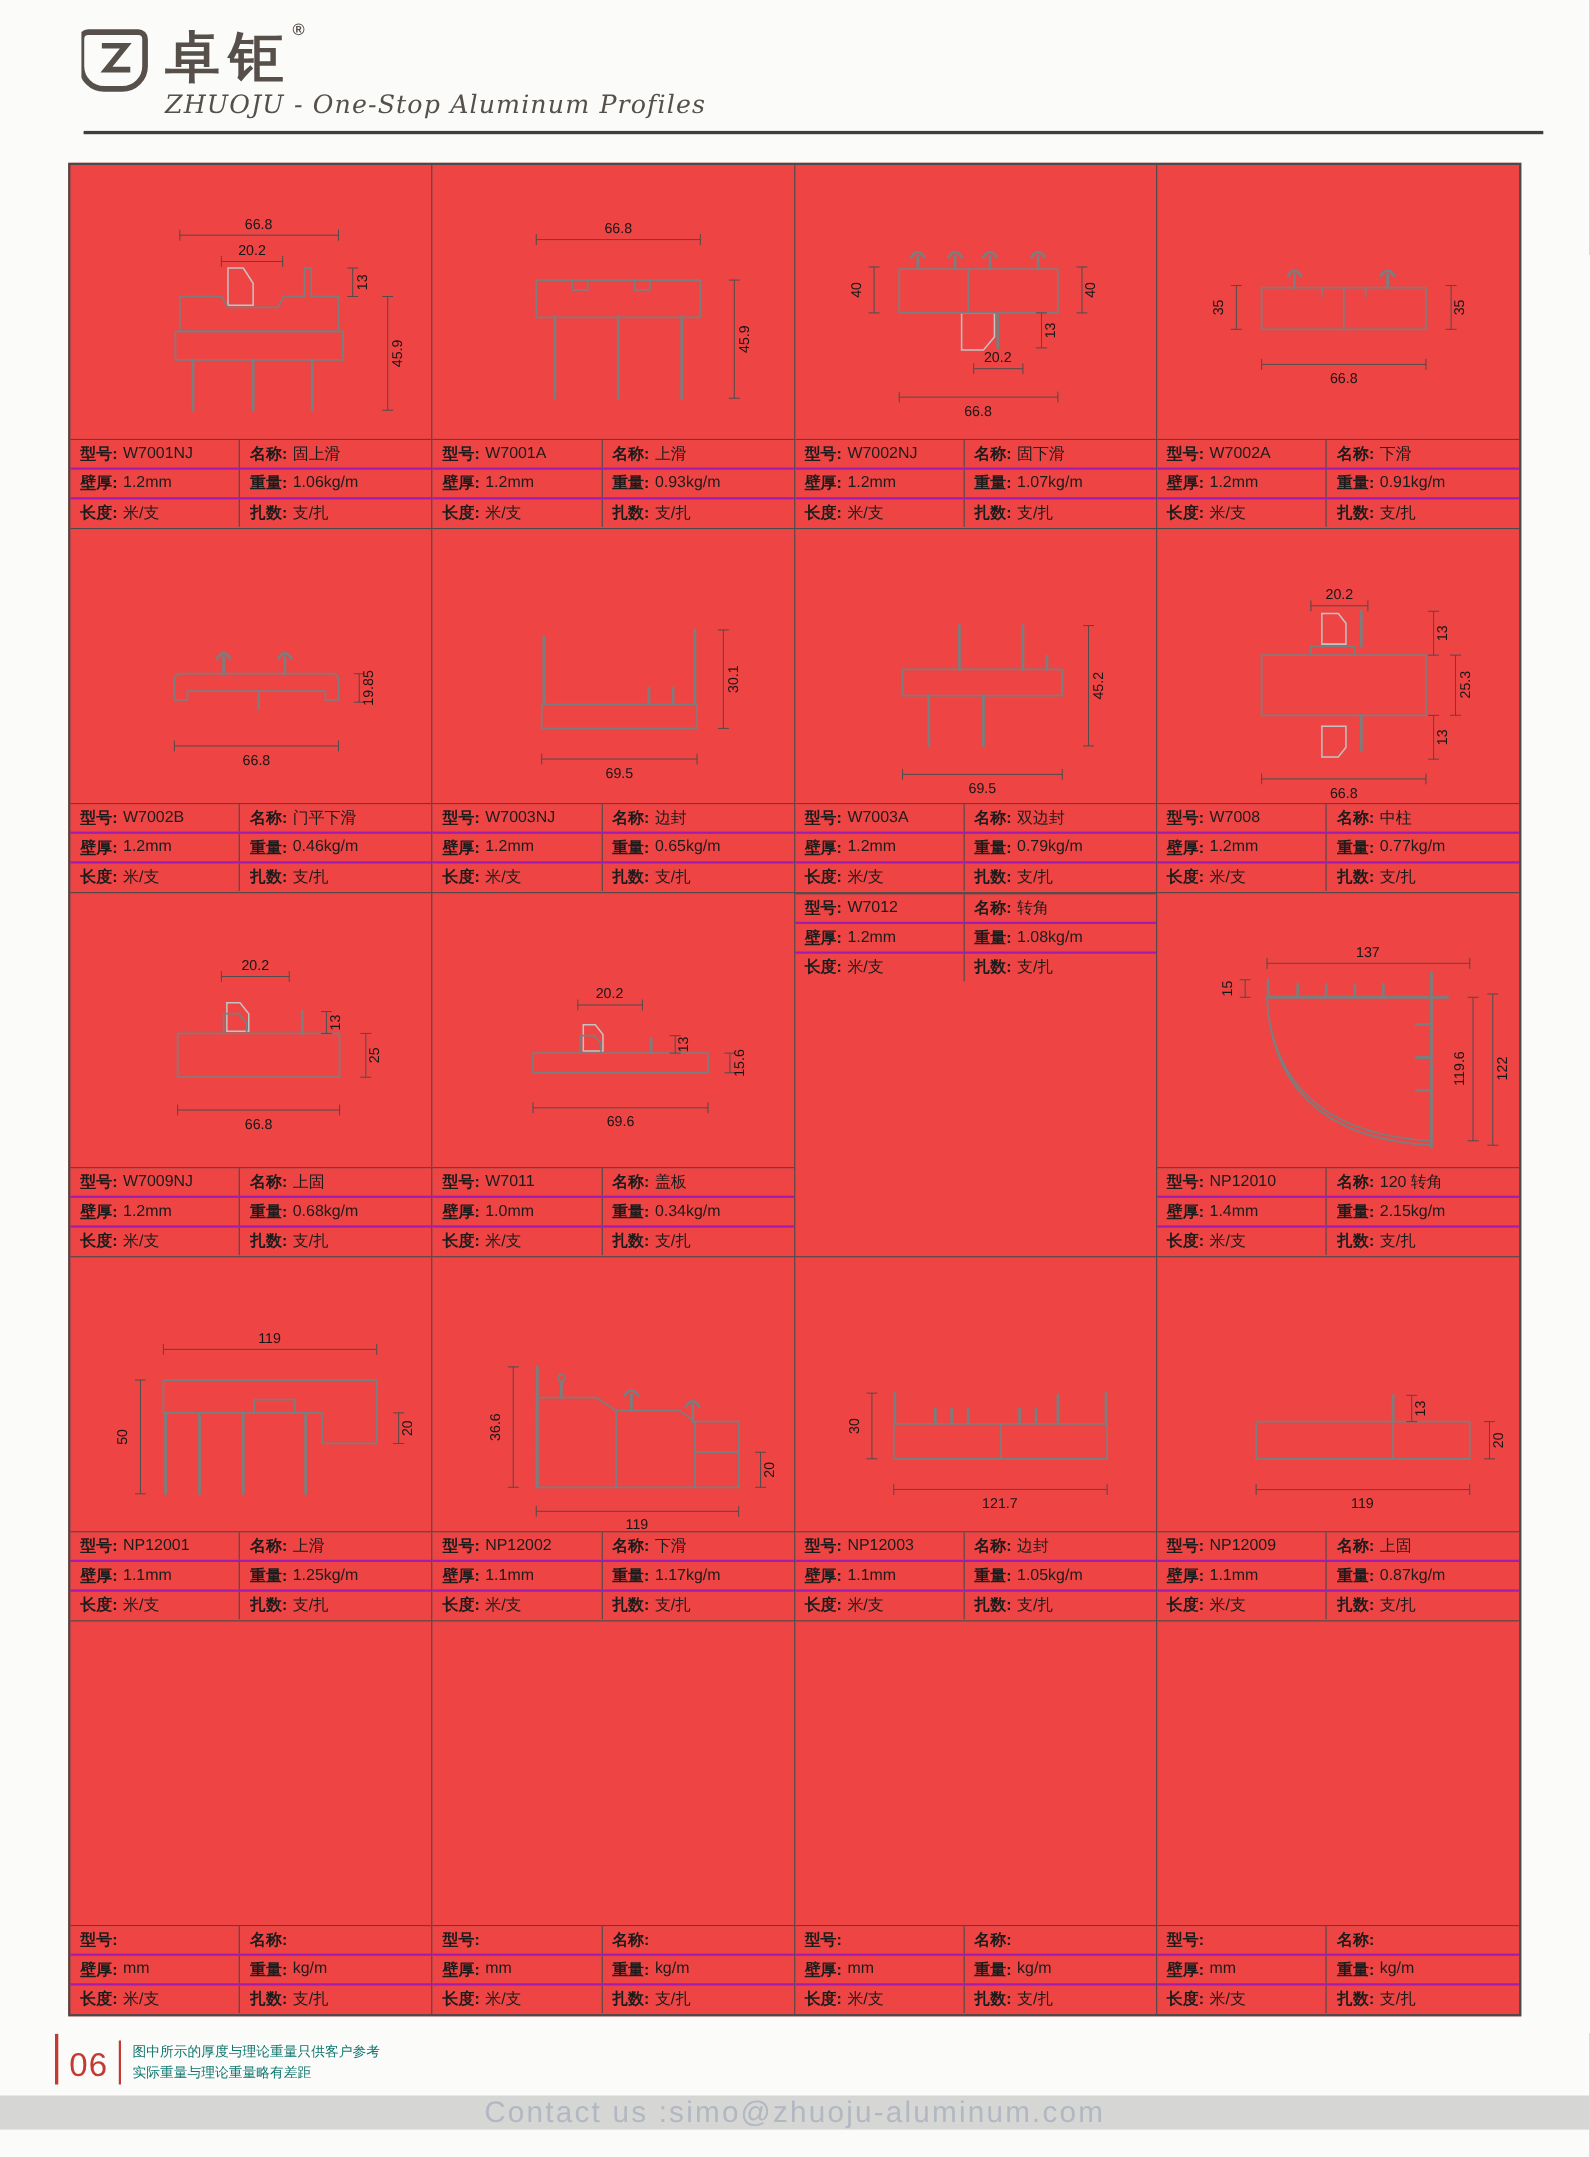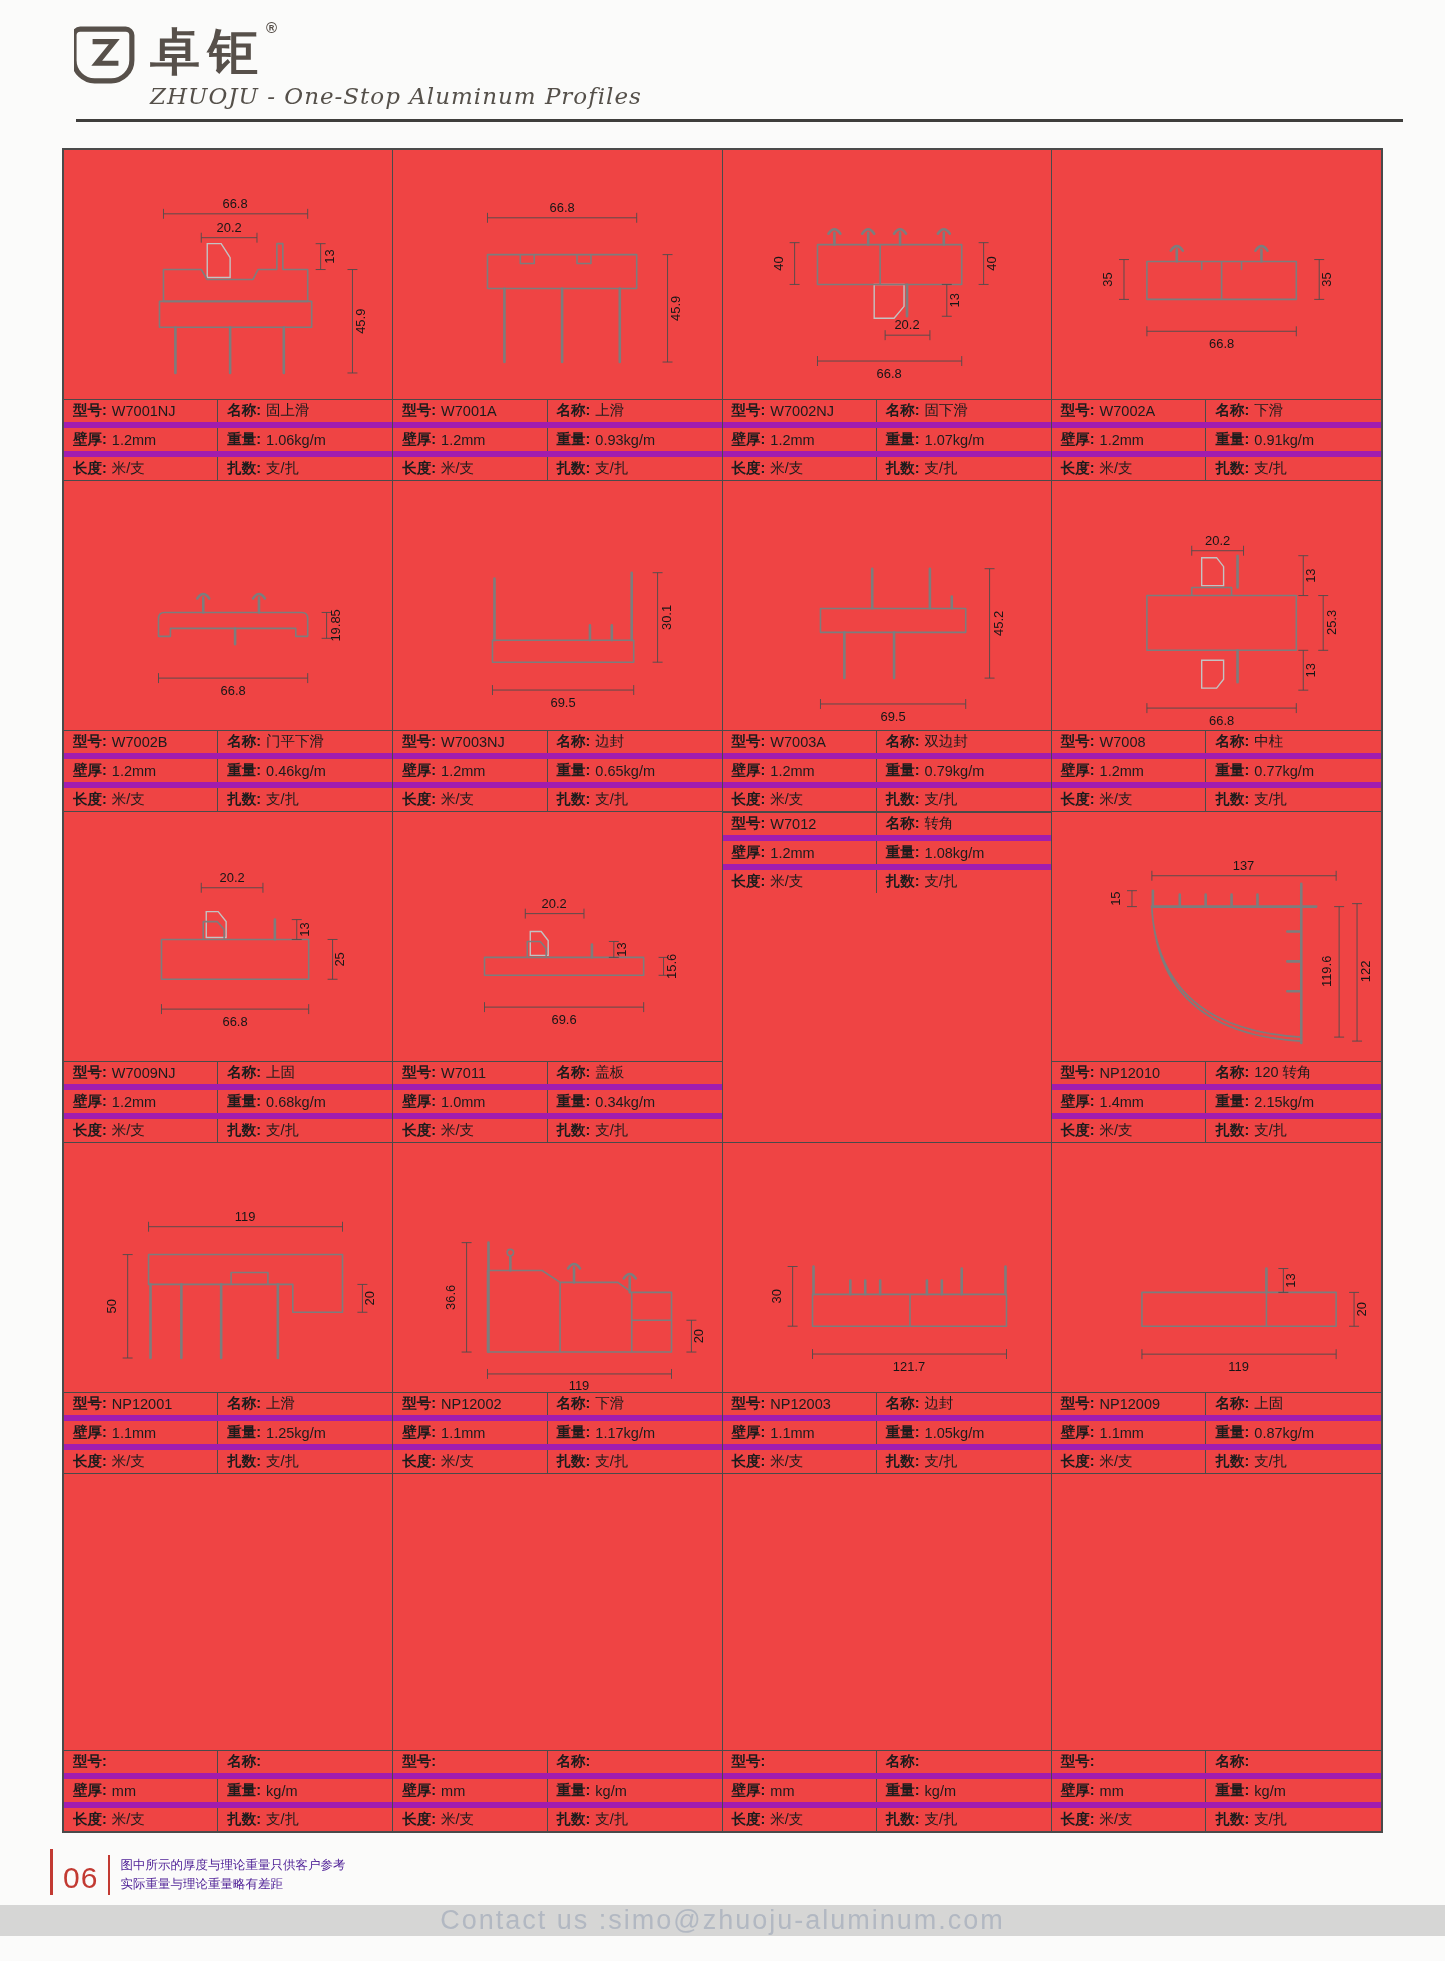--- a/index.html
+++ b/index.html
@@ -15,38 +15,38 @@
 .tagline{font-family:"DejaVu Serif",serif;font-style:italic;font-weight:normal;font-size:23px;color:#55504a;margin-top:4px;letter-spacing:1px}
 .header-rule{border-bottom:3px solid #3f3e3c;margin:10px 2px 0 2px}
 
 .grid{margin:26px 62px 0 62px;border:2px solid #4a4a4a;display:grid;grid-template-columns:repeat(4,1fr);grid-template-rows:repeat(4,331px) 357px;background:#ef4444}
 .cell{border-right:1px solid #4a4a4a;border-bottom:1px solid #4a4a4a;display:flex;flex-direction:column;min-width:0}
 .cell:nth-child(4n){border-right:none}
 .cell:nth-last-child(-n+4){border-bottom:none}
 .draw{flex:1;overflow:hidden}
 .draw svg{width:100%;height:100%;display:block}
 .spec{border-top:1px solid #4a4a4a;flex:0 0 81px;display:flex;flex-direction:column}
-.srow{display:flex;flex:1;border-bottom:6px solid #a21caf}
+.srow{display:flex;flex:1;border-bottom:2px solid #a21caf}
 .srow:last-child{border-bottom:none}
 .sc{flex:0 0 47%;display:flex;align-items:center;padding-left:9px;font-size:14.5px;border-right:1px solid #4a4a4a;white-space:nowrap;overflow:hidden}
 .sc:last-child{flex:1 1 auto;border-right:none}
 .lb{font-weight:bold;color:#1c1c1c}
 .vl{margin-left:5px;color:#1c1c1c}
 
 svg .pl{fill:none;stroke:#7d7d7d;stroke-width:1.6;stroke-linejoin:round;stroke-linecap:round}
 svg .th{fill:none;stroke:#7d7d7d;stroke-width:2.6;stroke-linecap:round}
 svg .gh{fill:none;stroke:#c3c3c3;stroke-width:1.4}
 svg .dl{fill:none;stroke:#4c4c4c;stroke-width:0.9}
 svg text{font-family:"Liberation Sans",sans-serif;font-size:13px;fill:#161616}
 
 .footer-note{margin:16px 0 0 50px;display:flex;align-items:flex-end;gap:10px;height:50px}
 .rbar{width:3px;height:46px;background:#c23a32}
 .rbar2{width:2px;height:40px;background:#c23a32}
 .pnum{font-size:30px;color:#c23a32;letter-spacing:1px}
-.notes{font-size:12.5px;color:#4c1d95;line-height:1.55}
+.notes{font-size:12.5px;color:#0f766e;line-height:1.55}
 .contact{margin-top:10px;height:48px;background:#d6d6d5;display:flex;justify-content:center;font-size:27px;color:#b2b8c2;letter-spacing:2px}
 </style>
 </head>
 <body>
 
 <div class="page">
 
   <header>
     <div class="logo-row">
       <span class="logo-mark">

